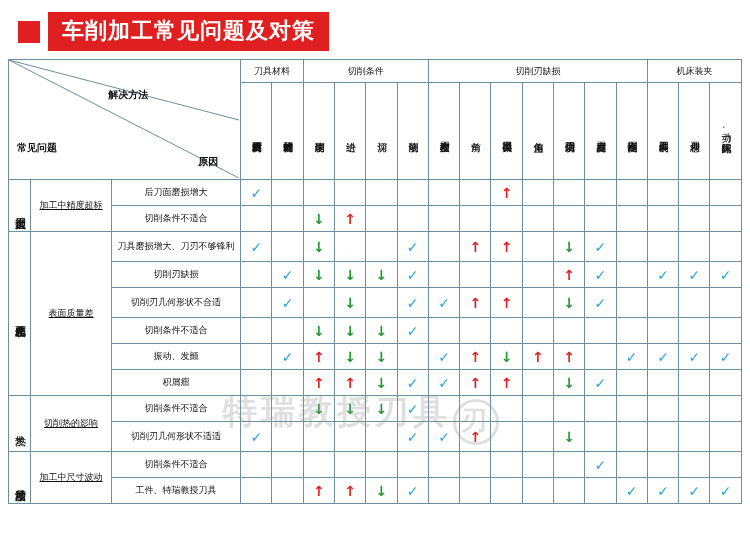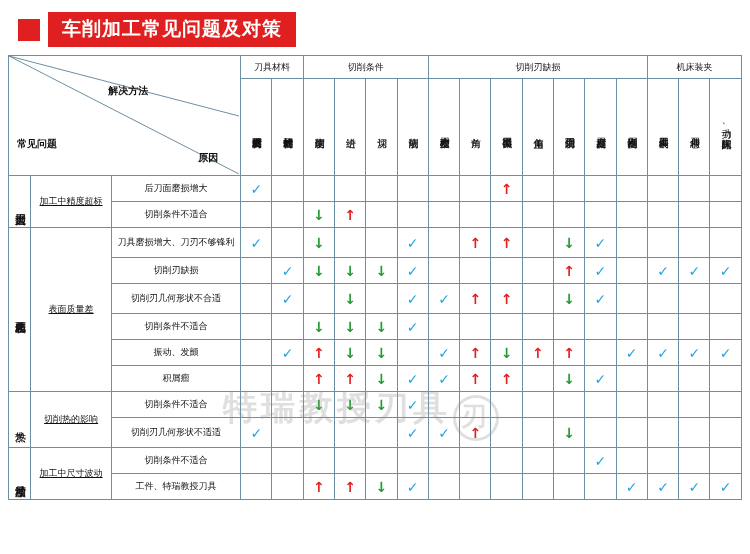--- a/index.html
+++ b/index.html
@@ -14,21 +14,21 @@
   
   .title-bar{
     display:flex;align-items:center;
     margin:12px 0 8px 18px;
   }
   .title-sq{
     width:22px;height:22px;background:#e02020;margin-right:8px;flex:0 0 auto;
   }
   .title-box{
     background:#e02020;color:#fff;
-    font-size:19px;font-weight:bold;
+    font-size:22px;font-weight:bold;
     padding:4px 14px 5px 14px;
     letter-spacing:1px;
     white-space:nowrap;
   }
   
   .tbl-wrap{
     margin:0 8px 0 8px;
     position:relative;
   }
   table.matrix{

